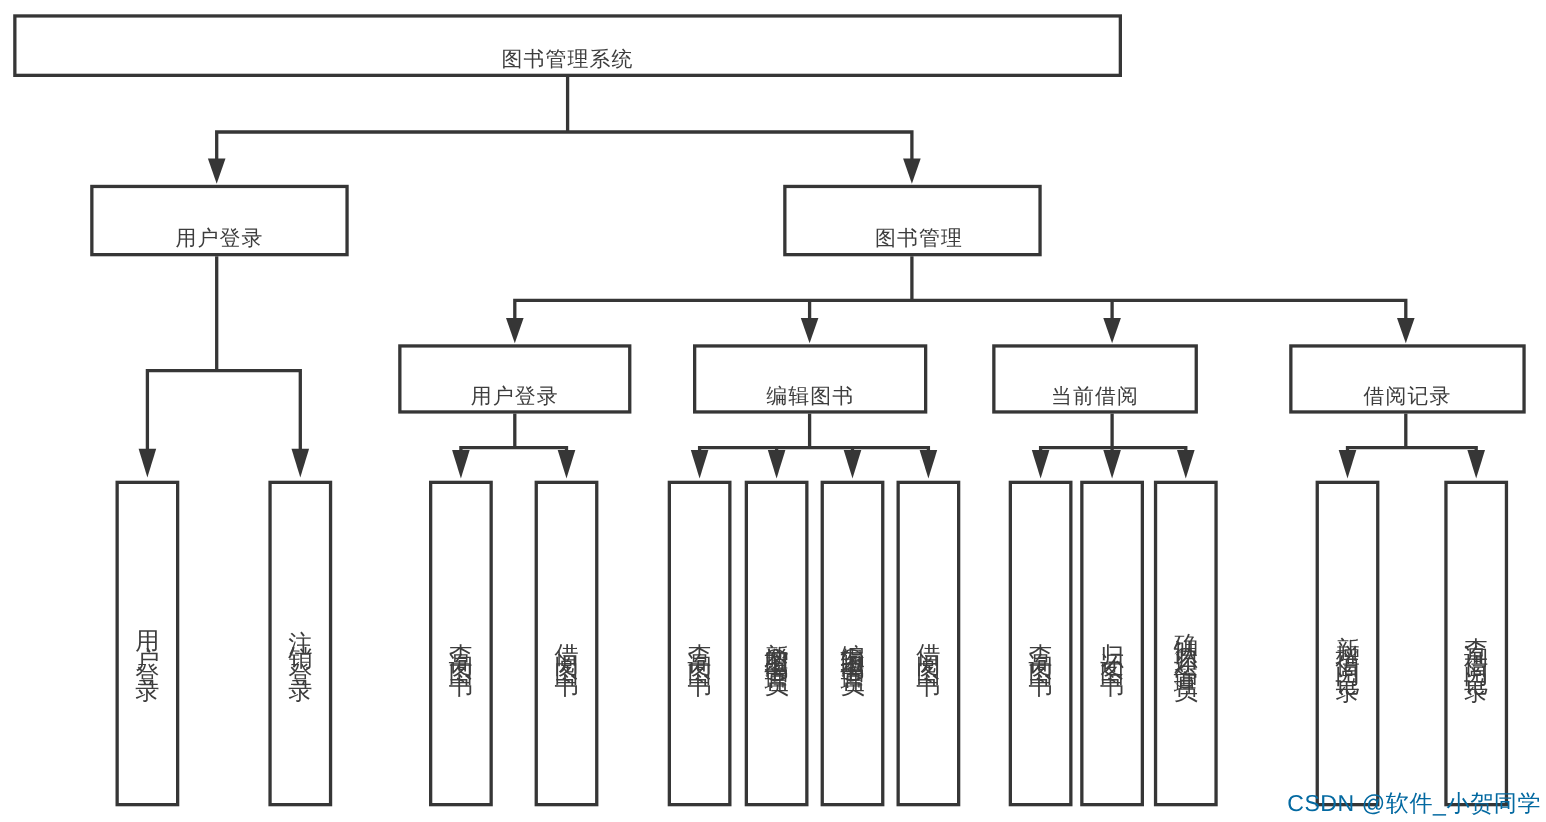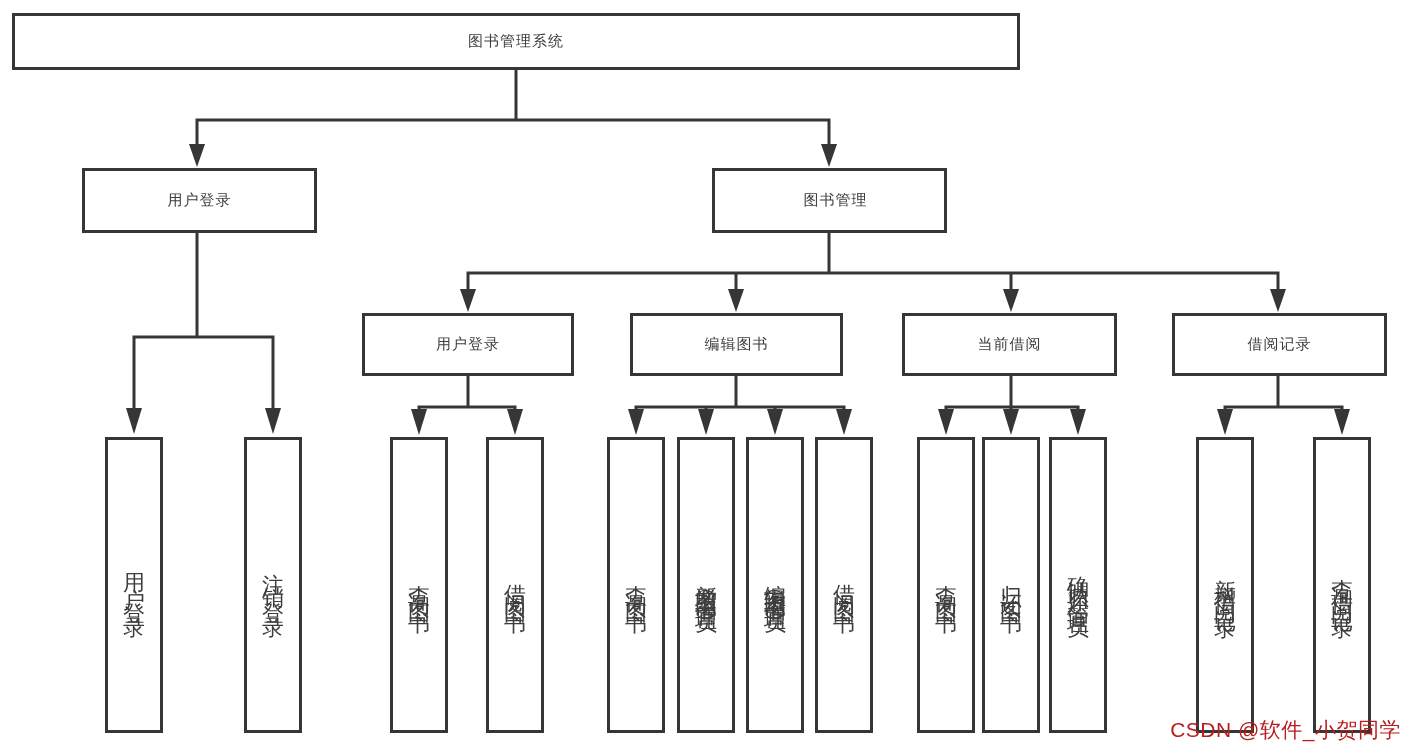--- a/index.html
+++ b/index.html
@@ -24,23 +24,24 @@
     position: absolute;
     box-sizing: border-box;
     background: #ffffff;
     border: 3px solid #363636;
     display: flex;
     align-items: center;
     justify-content: center;
     color: #3d3d3d;
   }
   .hnode {
-    font-size: 15px;
+    font-size: 19px;
     letter-spacing: 1px;
     white-space: nowrap;
+    align-items: flex-end;
   }
   .vnode {
     width: 58px;
     height: 296px;
     top: 437px;
   }
   .vnode .vlabel {
     writing-mode: vertical-rl;
     text-orientation: mixed;
     font-size: 22px;
@@ -53,21 +54,21 @@
   .ls-c .vlabel { letter-spacing: 4px; }
   .ls-d .vlabel { letter-spacing: 6px; }
   .ls-e .vlabel { letter-spacing: 8px; }
 
   
   #n-root        { left: 12px;   top: 13px;  width: 1008px; height: 57px; }
   #n-user-login  { left: 82px;   top: 168px; width: 235px;  height: 65px; }
   #n-book-mgmt   { left: 712px;  top: 168px; width: 235px;  height: 65px; padding-left: 12px; }
   #n-new-book    { left: 362px;  top: 313px; width: 212px;  height: 63px; }
   #n-book-borrow { left: 630px;  top: 313px; width: 213px;  height: 63px; }
-  #n-cur-borrow  { left: 902px;  top: 313px; width: 215px;  height: 63px; }
+  #n-cur-borrow  { left: 902px;  top: 313px; width: 187px;  height: 63px; }
   #n-borrow-rec  { left: 1172px; top: 313px; width: 215px;  height: 63px; }
 
   #n-leaf-login    { left: 105px;  }
   #n-leaf-logout   { left: 244px;  }
   #n-leaf-nb-query { left: 390px;  }
   #n-leaf-nb-borrow{ left: 486px;  }
   #n-leaf-bb-query { left: 607px;  }
   #n-leaf-bb-add   { left: 677px;  }
   #n-leaf-bb-edit  { left: 746px;  }
   #n-leaf-bb-borrow{ left: 815px;  }
@@ -75,21 +76,21 @@
   #n-leaf-cb-return{ left: 982px;  }
   #n-leaf-cb-confirm{ left: 1049px; }
   #n-leaf-br-add   { left: 1196px; }
   #n-leaf-br-query { left: 1313px; }
 
   #watermark {
     position: absolute;
     right: 4px;
     bottom: 3px;
     font-size: 21px;
-    color: #b91c1c;
+    color: #0369a1;
     letter-spacing: 0.5px;
     white-space: nowrap;
   }
 </style>
 </head>
 <body>
 
 <div id="stage">
 
   <svg id="connectors" viewBox="0 0 1405 747" xmlns="http://www.w3.org/2000/svg">

